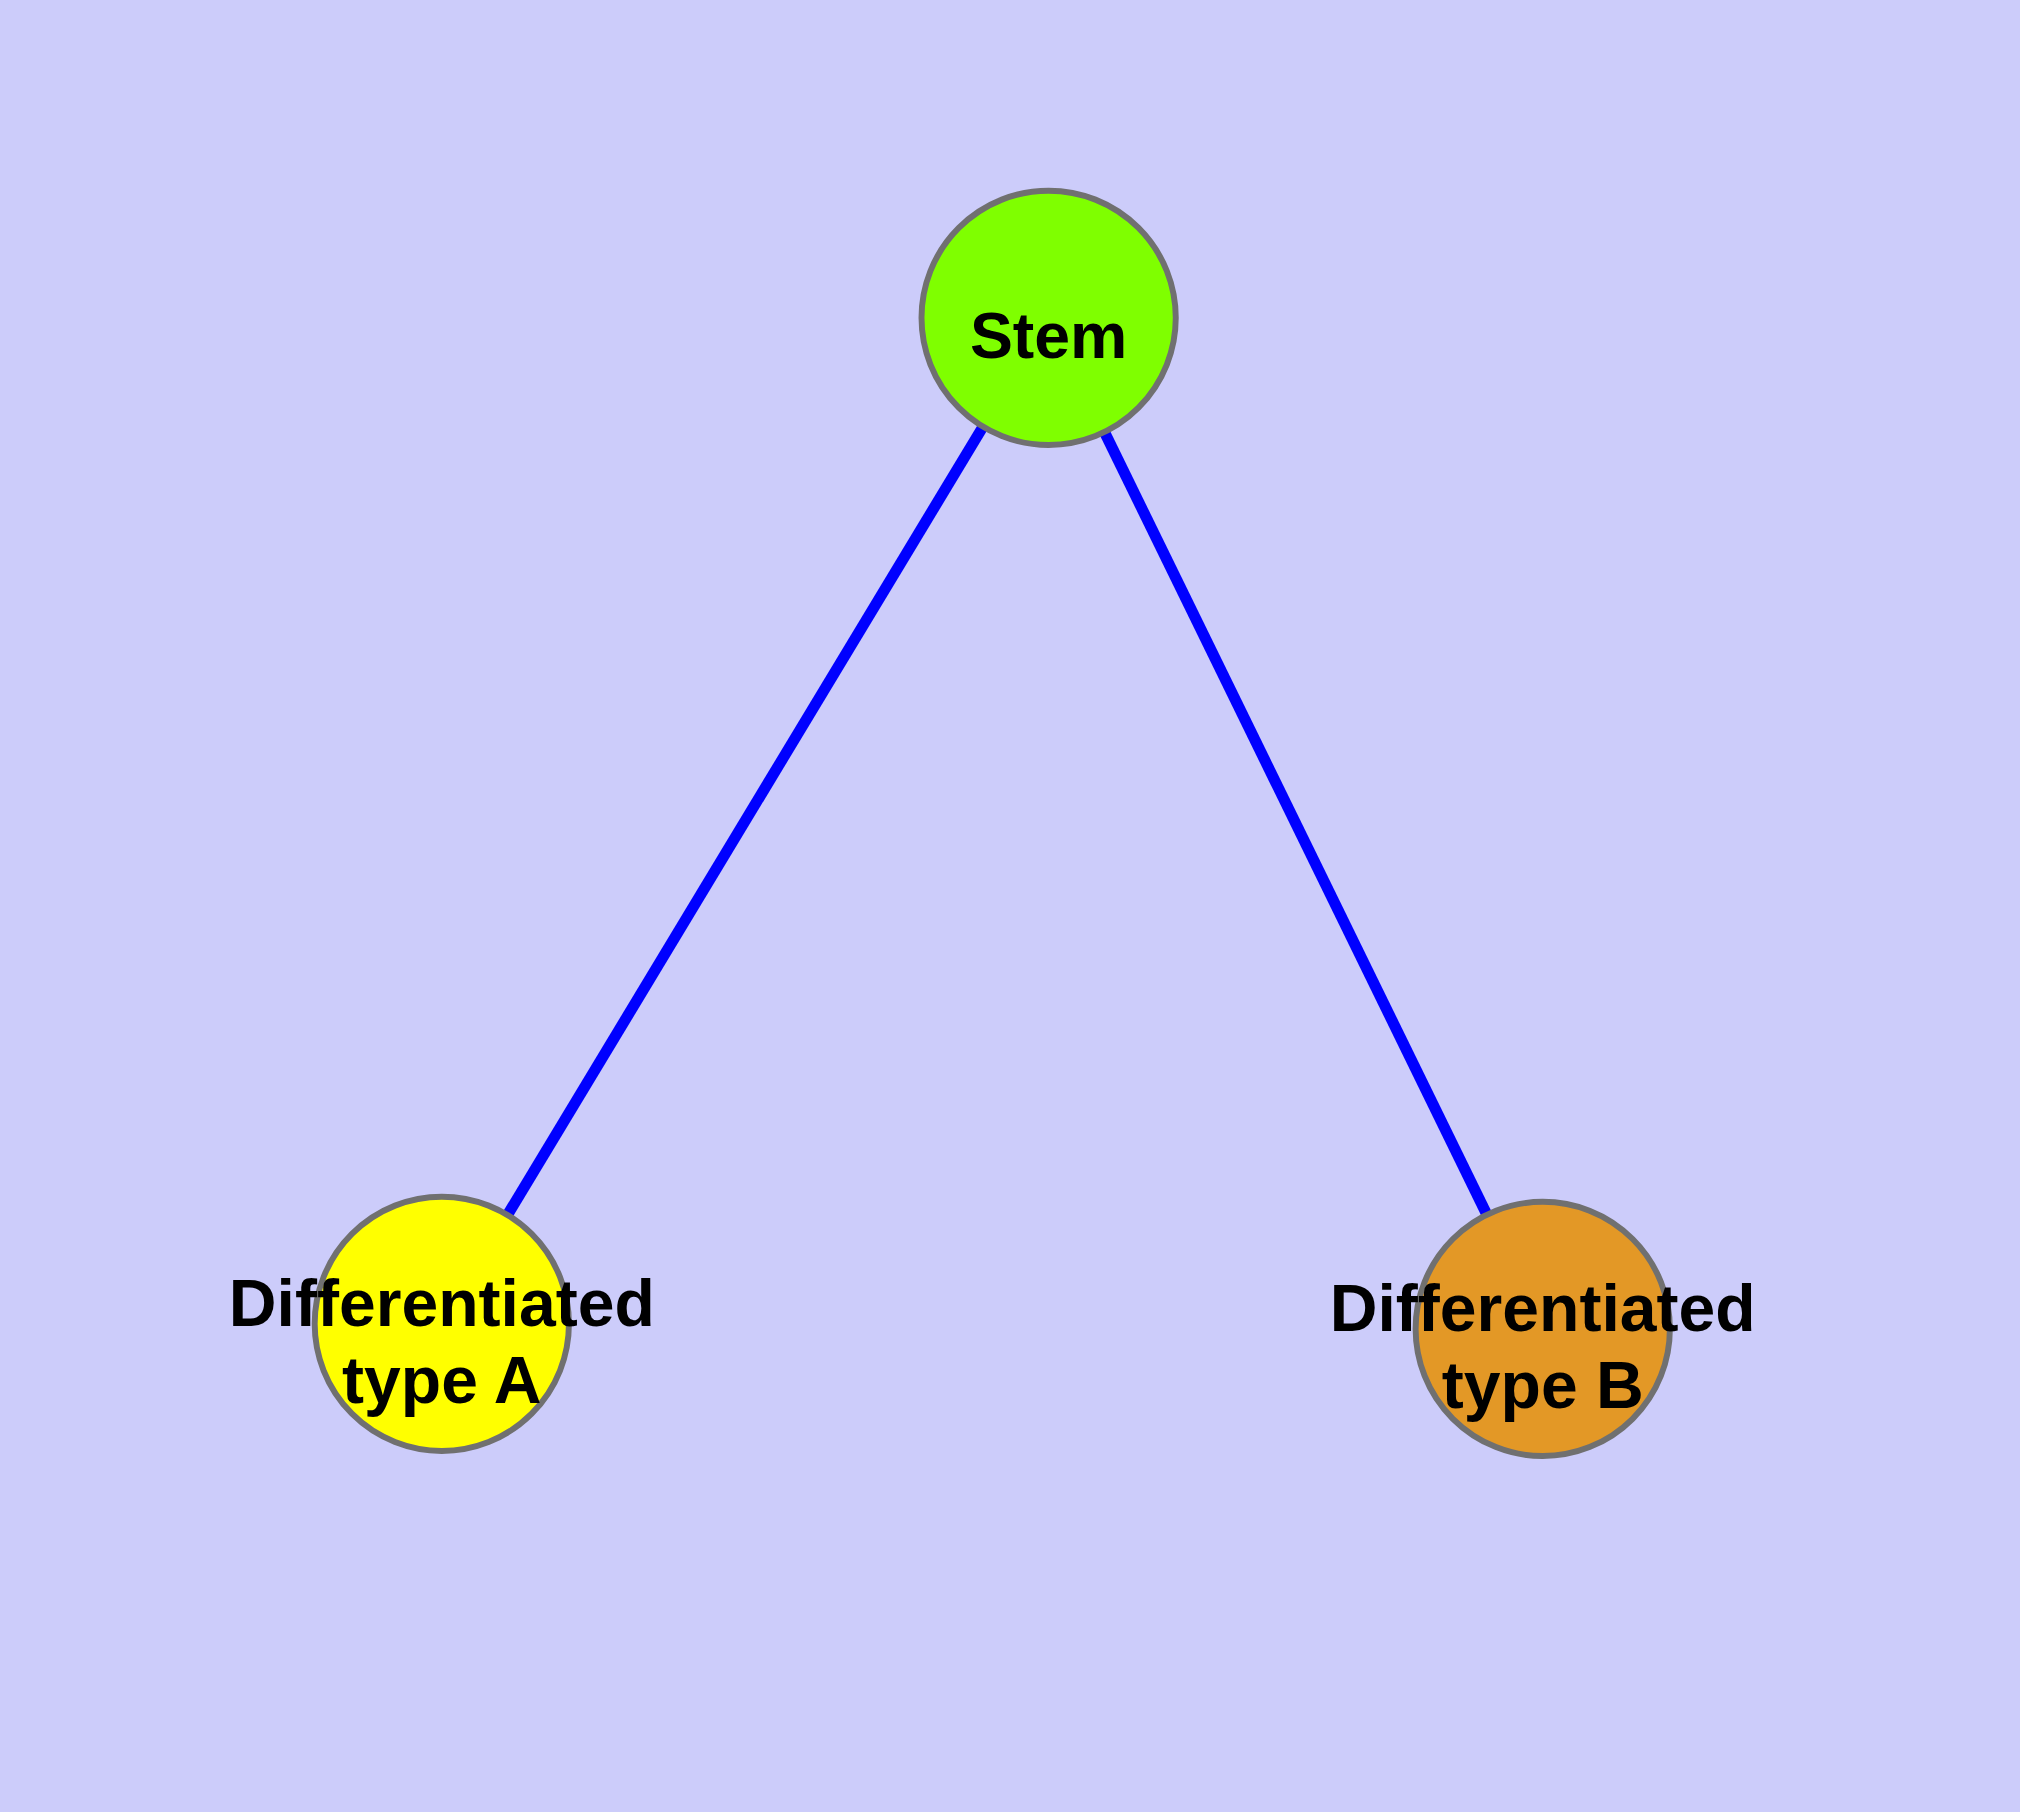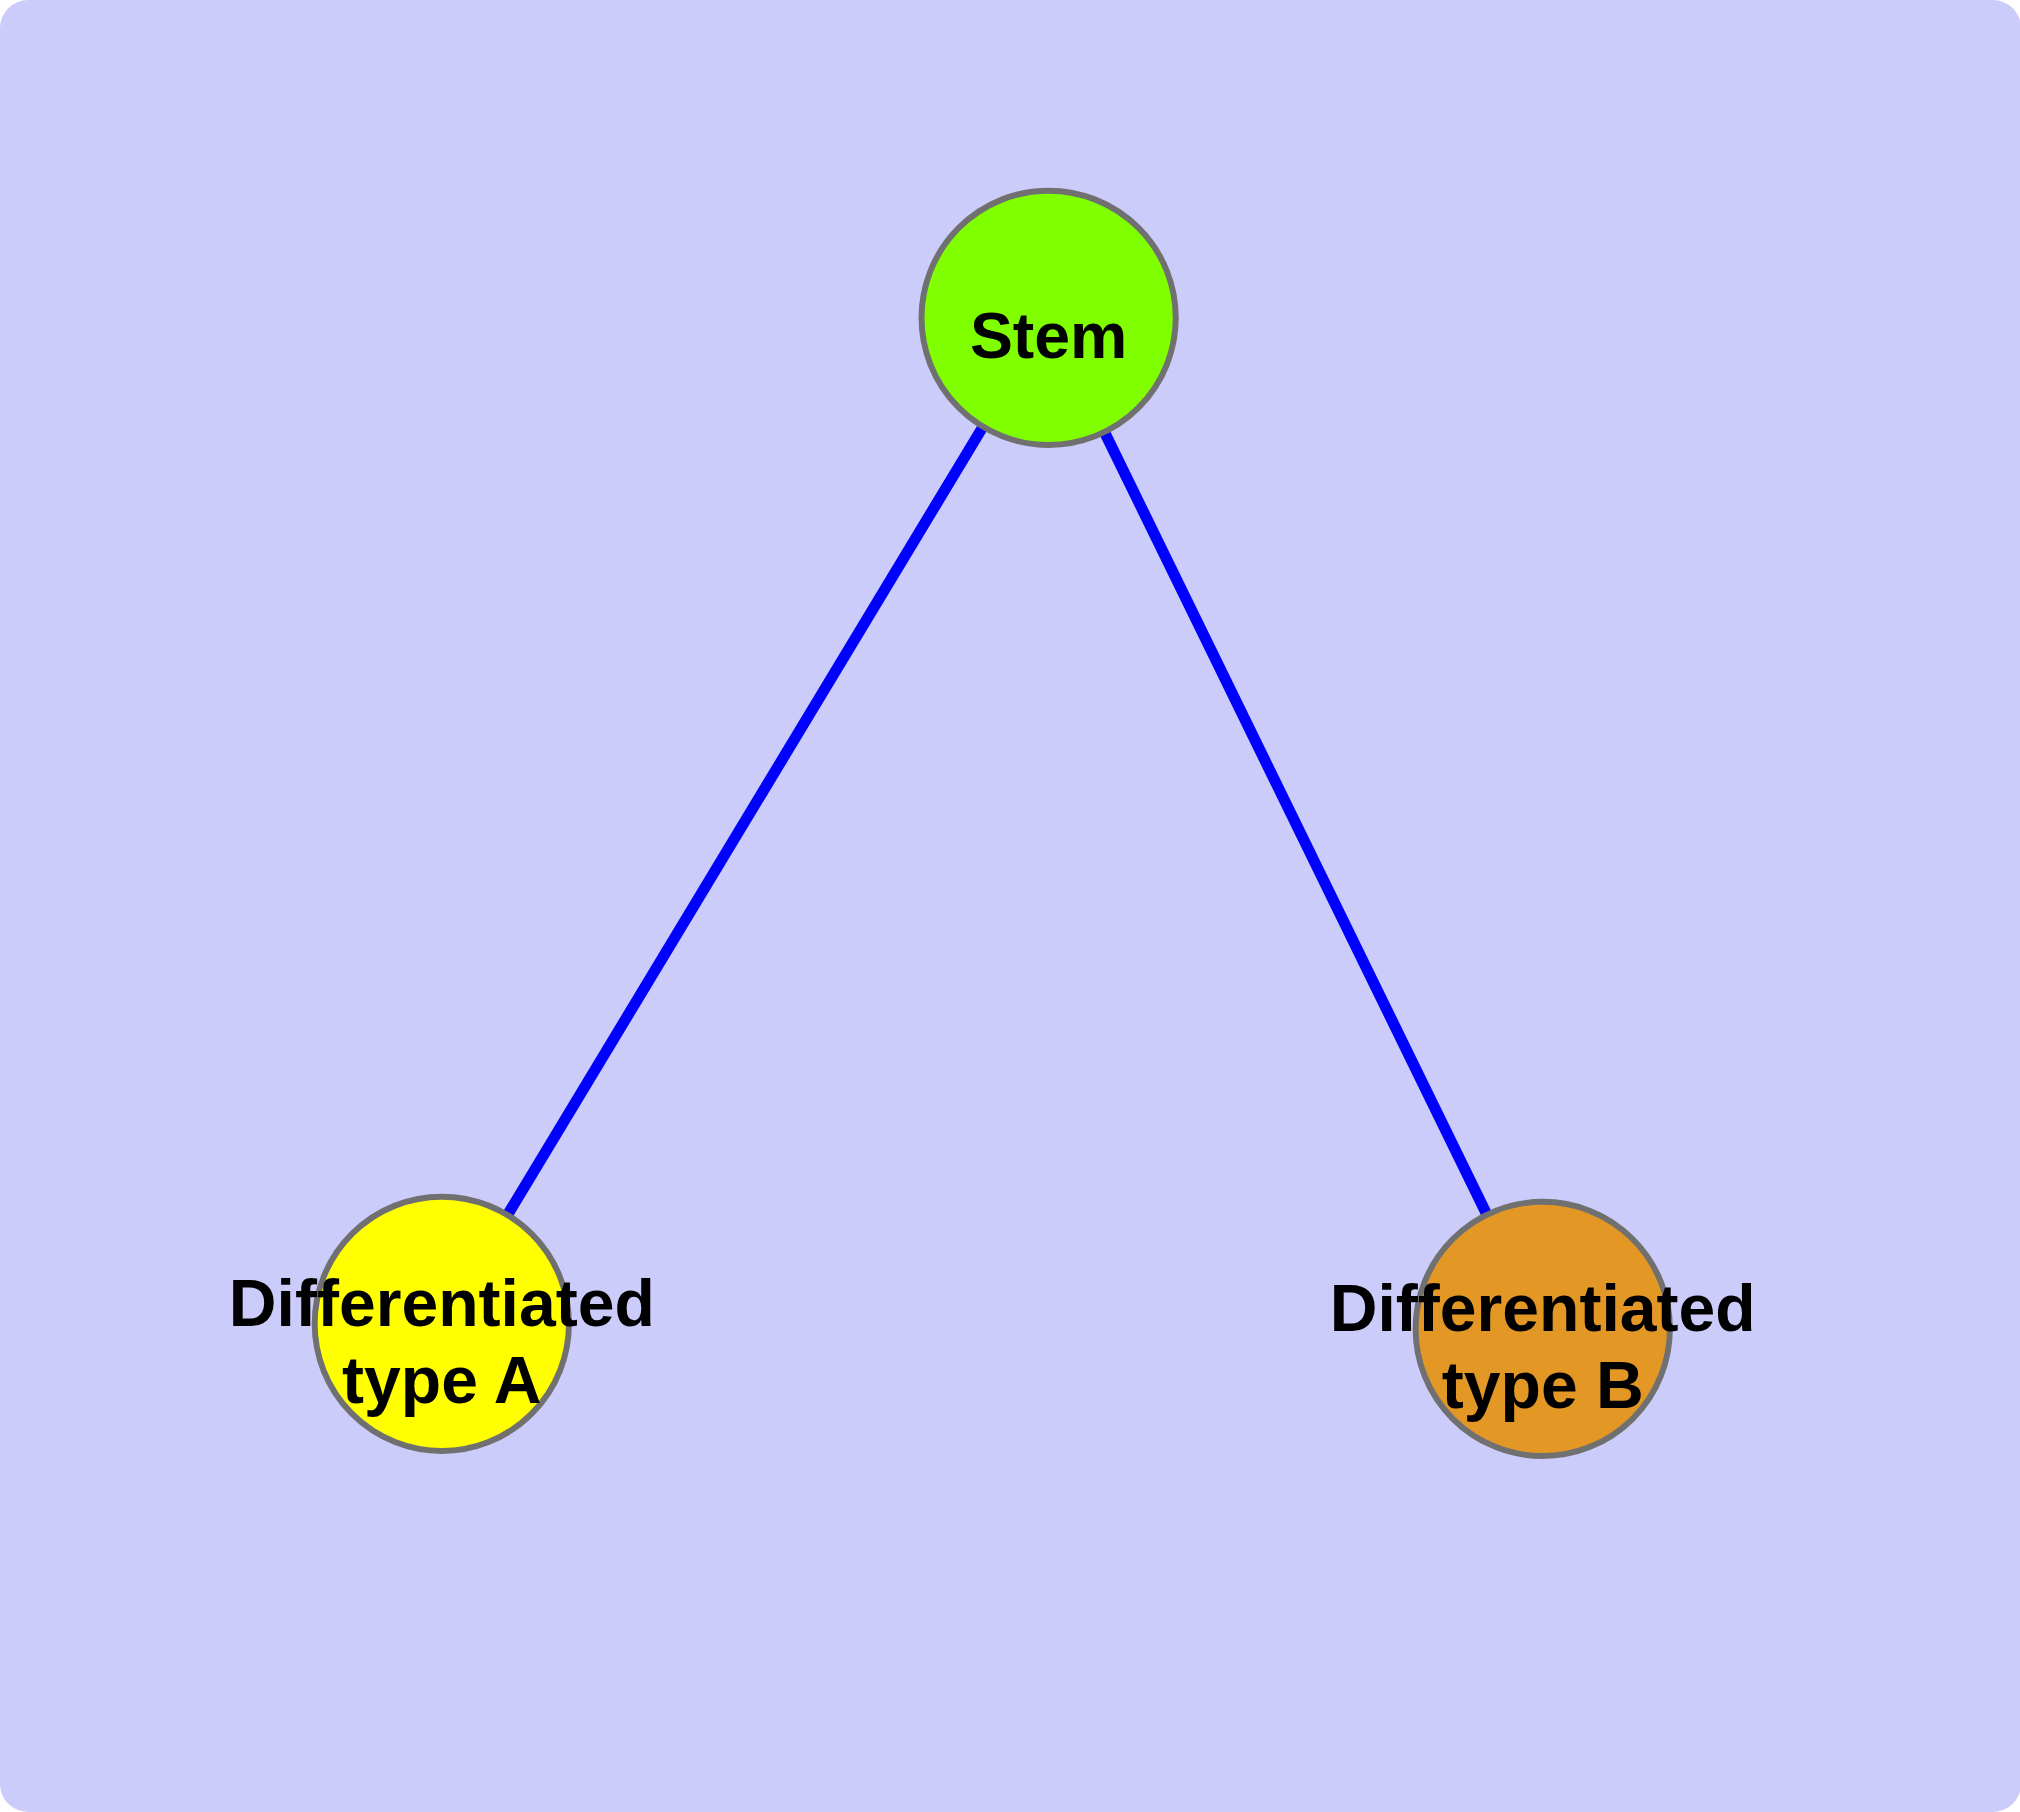--- a/index.html
+++ b/index.html
@@ -7,21 +7,20 @@
     margin: 0;
     padding: 0;
     background: #ffffff;
   }
   #canvas {
     position: relative;
     width: 2021px;
     height: 1812px;
     overflow: hidden;
     font-family: "Liberation Sans", "DejaVu Sans", sans-serif;
-    border-radius: 28px;
   }
   #bg-rect {
     position: absolute;
     left: 0;
     top: 0;
     width: 2021px;
     height: 1812px;
   }
   #graph-svg {
     position: absolute;

